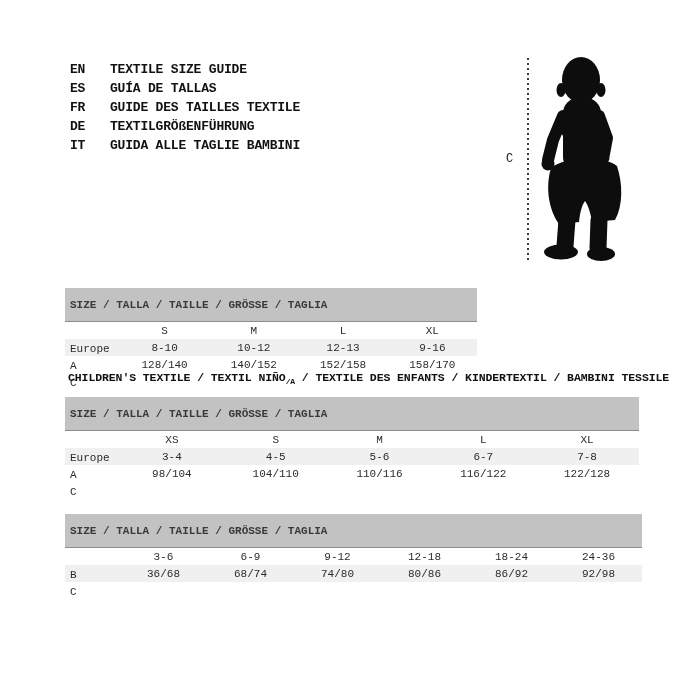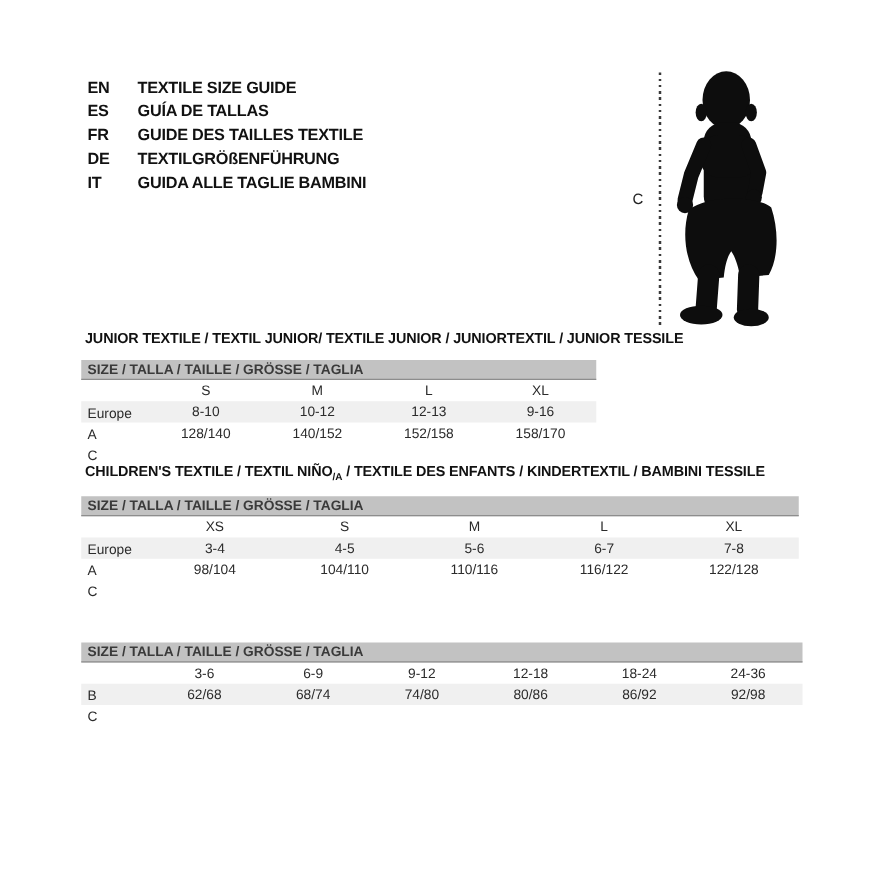--- a/index.html
+++ b/index.html
@@ -1,35 +1,35 @@
 <!DOCTYPE html>
 <html><head>
 <meta charset="utf-8">
 <style>
   html,body{margin:0;padding:0;background:#fff;}
   #canvas{
     position:relative;width:700px;height:700px;background:#ffffff;overflow:hidden;
-    font-family:Liberation Sans, sans-serif;color:#1a1a1a;
+    font-family:Liberation Mono, monospace;color:#1a1a1a;
   }
   
   .lang-block{position:absolute;left:70px;top:60px;}
   .lang-row{display:flex;height:19px;align-items:center;font-size:13px;font-weight:700;letter-spacing:-0.2px;color:#111;}
   .lang-code{width:40px;}
   
   .figure{position:absolute;left:500px;top:50px;width:170px;height:222px;}
   .measure-label{position:absolute;left:6px;top:102px;font-size:12px;color:#222;}
   .dotted-line{position:absolute;left:27px;top:8px;width:2px;height:202px;
     background-image:repeating-linear-gradient(to bottom,#3a3a3a 0 2px,transparent 2px 5px);}
   .silhouette-svg{position:absolute;left:35px;top:2px;}
   
   .section-heading{position:absolute;font-size:11.5px;font-weight:700;letter-spacing:-0.1px;color:#111;line-height:18px;white-space:nowrap;}
   sub.hsub{font-size:8px;}
   
   .size-table{position:absolute;font-size:11px;color:#2b2b2b;}
-  .size-bar{height:16px;background:#c2c2c2;border-bottom:1px solid #8d8d8d;display:flex;align-items:center;
+  .size-bar{height:34px;background:#c2c2c2;border-bottom:1px solid #8d8d8d;display:flex;align-items:center;
     padding-left:5px;font-weight:700;font-size:11px;color:#3a3a3a;box-sizing:border-box;}
   .t-row{display:flex;height:17px;align-items:center;}
   .t-row.alt{background:#f0f0f0;}
   .cell-label{width:55px;padding-left:5px;box-sizing:border-box;margin-top:36px;}
   .cell{flex:1;text-align:center;}
   
   .notes{position:absolute;left:68px;top:585px;}
   .note-line{font-size:11px;font-weight:700;letter-spacing:-0.1px;line-height:18px;color:#111;white-space:nowrap;}
 </style>
 </head>
@@ -85,21 +85,20 @@
 
         <line x1="32" y1="168" x2="30" y2="194" stroke-width="17" stroke-linecap="round"></line>
         <line x1="64" y1="168" x2="63" y2="196" stroke-width="17" stroke-linecap="round"></line>
 
         <ellipse cx="26" cy="200" rx="17" ry="7.5" stroke="none"></ellipse>
         <ellipse cx="66" cy="202" rx="14" ry="7" stroke="none"></ellipse>
       </g>
     </svg>
   </div>
 
-  <div class="section-heading" style="left:68px;top:262px;">JUNIOR TEXTILE / TEXTIL JUNIOR/ TEXTILE JUNIOR / JUNIORTEXTIL / JUNIOR TESSILE</div>
   <div class="size-table" style="left:65px;top:288px;width:412px;">
     <div class="size-bar">SIZE / TALLA / TAILLE / GRÖSSE / TAGLIA</div>
     <div class="t-row">
       <span class="cell-label">Europe</span>
       <span class="cell">S</span>
       <span class="cell">M</span>
       <span class="cell">L</span>
       <span class="cell">XL</span>
     </div>
     <div class="t-row alt">
@@ -155,21 +154,21 @@
       <span class="cell-label">B</span>
       <span class="cell">3-6</span>
       <span class="cell">6-9</span>
       <span class="cell">9-12</span>
       <span class="cell">12-18</span>
       <span class="cell">18-24</span>
       <span class="cell">24-36</span>
     </div>
     <div class="t-row alt">
       <span class="cell-label">C</span>
-      <span class="cell">62/68</span>
+      <span class="cell">36/68</span>
       <span class="cell">68/74</span>
       <span class="cell">74/80</span>
       <span class="cell">80/86</span>
       <span class="cell">86/92</span>
       <span class="cell">92/98</span>
     </div>
   </div>
 
 
 </div>

